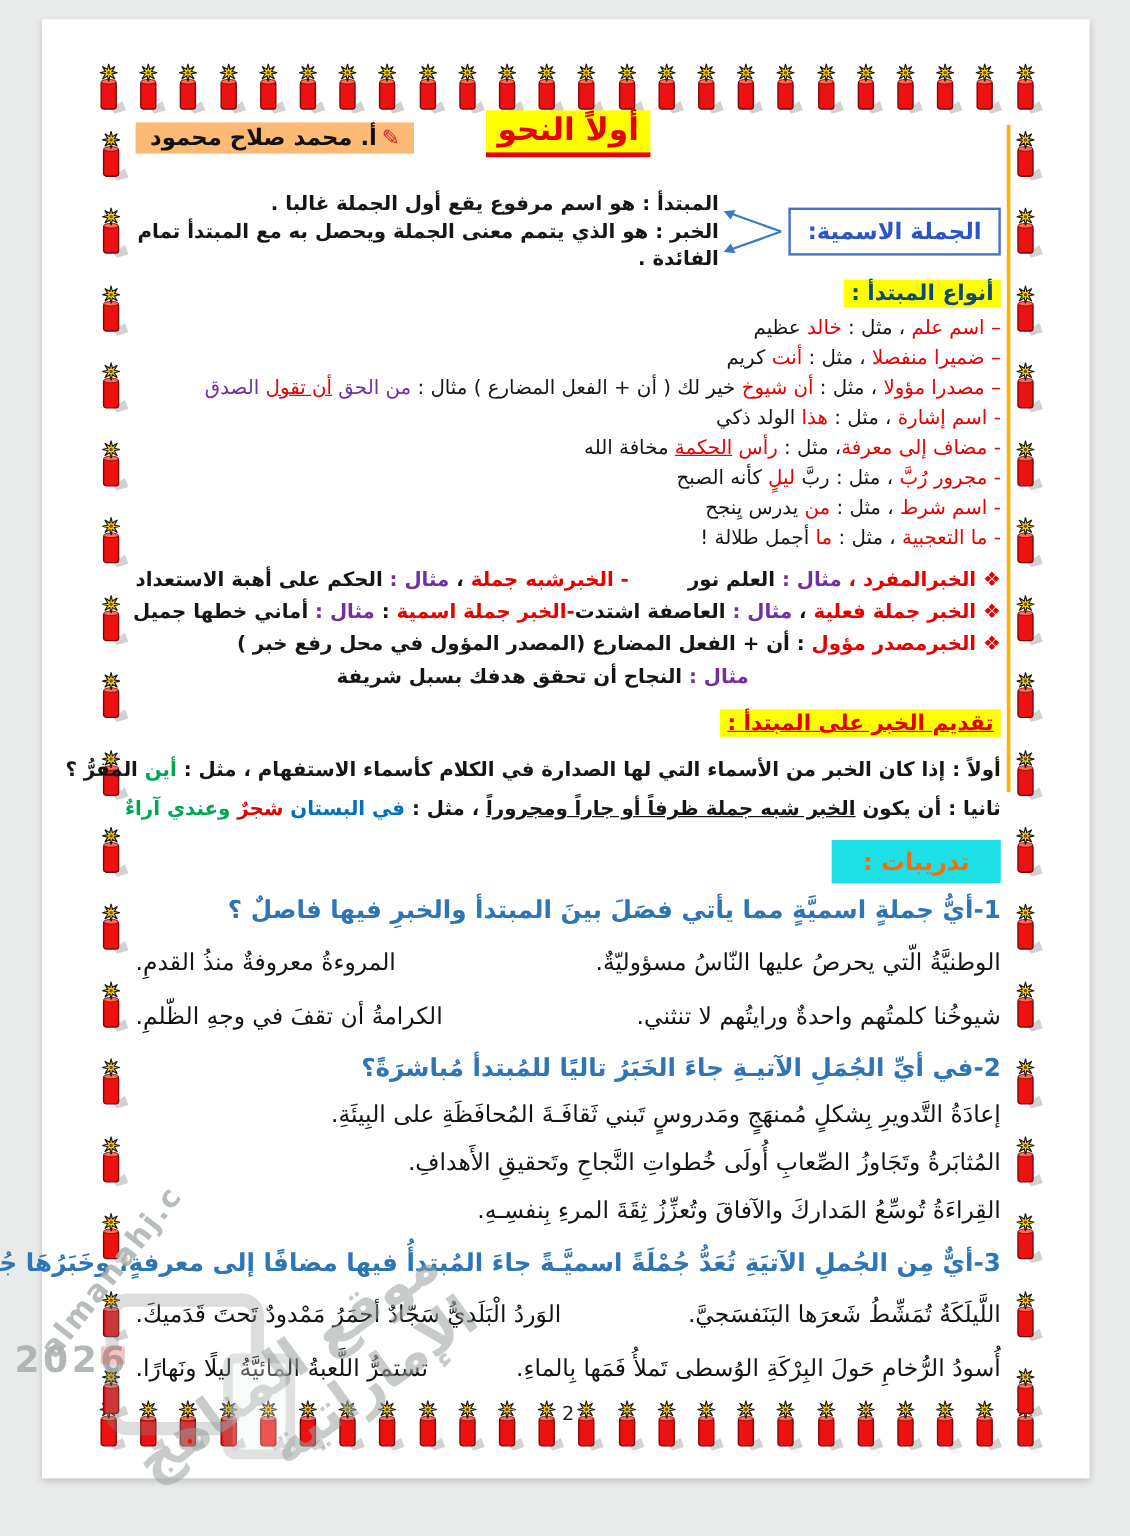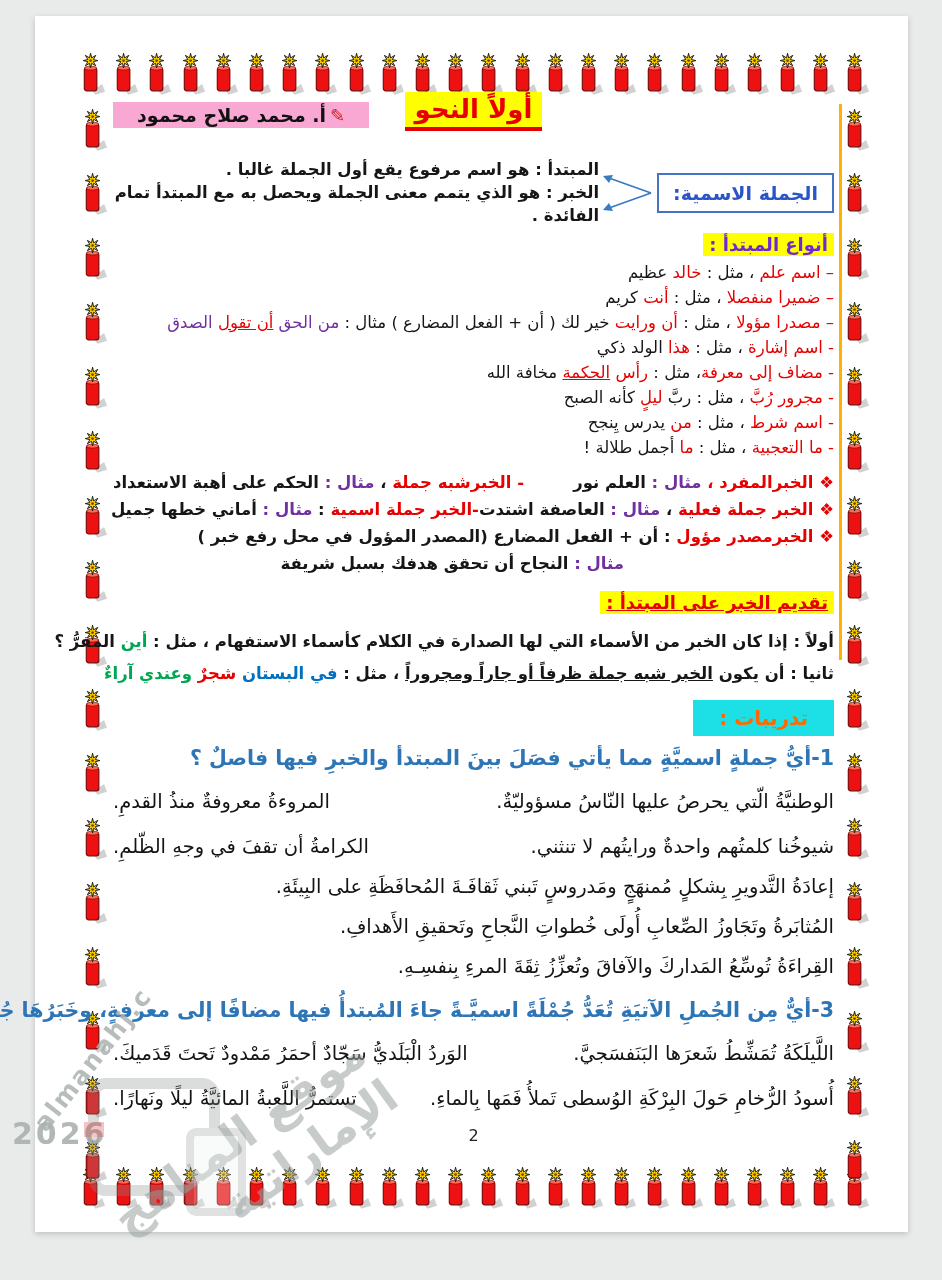--- a/index.html
+++ b/index.html
@@ -28,29 +28,29 @@
   .fc-left{left:46px;top:92px;bottom:50px;}
   .fc-right{right:38px;top:92px;bottom:50px;}
   .fc{width:27px;height:43px;}
   
   .content{position:absolute;left:78px;right:74px;top:76px;z-index:4;direction:rtl;text-align:right;color:#161616;}
   .vline{position:absolute;right:66px;top:88px;width:3px;height:556px;background:#ffb100;z-index:3;}
   .hdr{position:relative;height:58px;}
   .title{display:inline-block;background:#ffff00;color:#e60000;font-weight:bold;font-size:26px;
          padding:2px 10px 3px;border-bottom:4px solid #e60000;}
   .hdr-center{text-align:center;}
-  .teacher{position:absolute;left:0;top:10px;background:#f9a8d4;padding:2px 24px;font-size:19px;font-weight:bold;
+  .teacher{position:absolute;left:0;top:10px;background:#fdba74;padding:2px 12px;font-size:19px;font-weight:bold;
            color:#111;white-space:nowrap;}
   .pen{color:#cc2222;font-size:18px;margin-left:4px;}
   .introrow{display:flex;align-items:center;margin-top:8px;}
   .jbox{border:2px solid #4472c4;color:#2a55c8;font-weight:bold;font-size:19px;padding:7px 14px;white-space:nowrap;}
   .arrows{flex:0 0 58px;height:48px;}
   .defs{flex:1;font-size:16.5px;font-weight:bold;line-height:23px;}
   .hl-y{display:inline-block;background:#ffff00;font-weight:bold;font-size:18px;padding:1px 6px;}
-  .hl-blue-text{color:#6d28d9;}
+  .hl-blue-text{color:#0c4a6e;}
   .hl-red-text{color:#e60000;text-decoration:underline;}
   .mlist{margin-top:4px;font-size:16.5px;font-weight:normal;line-height:25px;}
   .mlist .ln{white-space:nowrap;}
   .kblock{margin-top:9px;font-size:16.5px;font-weight:bold;line-height:27px;}
   .tworow{display:flex;justify-content:space-between;align-items:baseline;white-space:nowrap;}
   .kline4{margin-right:210px;}
   .taq{margin-top:14px;}
   .tline{font-size:16.5px;font-weight:bold;line-height:24px;white-space:nowrap;}
   .tline1{margin-top:16px;}
   .tline2{margin-top:8px;}
@@ -689,21 +689,21 @@
           <div>الخبر : هو الذي يتمم معنى الجملة ويحصل به مع المبتدأ تمام الفائدة .</div>
         </div>
       </div>
 
       <div style="margin-top:6px;">
         <span class="hl-y hl-blue-text">أنواع المبتدأ :</span>
       </div>
       <div class="mlist">
         <div class="ln"><span class="sg-r">– اسم علم      </span><span class="sg-b">، مثل :   </span><span class="sg-r">خالد </span><span class="sg-b">عظيم</span></div>
         <div class="ln"><span class="sg-r">– ضميرا منفصلا  </span><span class="sg-b">، مثل :  </span><span class="sg-r">أنت </span><span class="sg-b">كريم</span></div>
-        <div class="ln"><span class="sg-r">– مصدرا مؤولا  </span><span class="sg-b">، مثل :   </span><span class="sg-r">أن ورايت </span><span class="sg-b">خير لك   ( أن + الفعل المضارع )   مثال : </span><span class="sg-p">من الحق </span><span class="sg-ru">أن تقول</span><span class="sg-p"> </span><span class="sg-p">الصدق</span></div>
+        <div class="ln"><span class="sg-r">– مصدرا مؤولا  </span><span class="sg-b">، مثل :   </span><span class="sg-r">أن شيوخ </span><span class="sg-b">خير لك   ( أن + الفعل المضارع )   مثال : </span><span class="sg-p">من الحق </span><span class="sg-ru">أن تقول</span><span class="sg-p"> </span><span class="sg-p">الصدق</span></div>
         <div class="ln"><span class="sg-r">- اسم إشارة    </span><span class="sg-b">،  مثل  :  </span><span class="sg-r">هذا </span><span class="sg-b">الولد ذكي</span></div>
         <div class="ln"><span class="sg-r">- مضاف إلى معرفة</span><span class="sg-b">، مثل :  </span><span class="sg-r">رأس </span><span class="sg-ru">الحكمة</span><span class="sg-b"> مخافة الله</span></div>
         <div class="ln"><span class="sg-r">- مجرور رُبَّ    </span><span class="sg-b">،  مثل : ربَّ </span><span class="sg-r">ليلٍ </span><span class="sg-b">كأنه الصبح</span></div>
         <div class="ln"><span class="sg-r">- اسم شرط     </span><span class="sg-b">، مثل   :  </span><span class="sg-r">من </span><span class="sg-b">يدرس يِنجح</span></div>
         <div class="ln"><span class="sg-r">- ما التعجبية   </span><span class="sg-b">، مثل   :   </span><span class="sg-r">ما </span><span class="sg-b">أجمل طلالة !</span></div>
       </div>
 
       <div class="kblock">
         <div class="tworow">
           <span><span class="sg-r">❖ </span><span class="sg-r">الخبرالمفرد ،      </span><span class="sg-p">مثال :  </span><span class="sg-b">العلم نور</span></span>
@@ -730,20 +730,21 @@
       <div class="q">1-أيُّ جملةٍ اسميَّةٍ مما يأتي فصَلَ بينَ المبتدأ والخبرِ فيها فاصلٌ ؟</div>
       <div class="ans ansrow">
         <span>الوطنيَّةُ الّتي يحرصُ عليها النّاسُ مسؤوليّةٌ.</span>
         <span>المروءةُ معروفةٌ منذُ القدمِ.</span>
       </div>
       <div class="ans ansrow">
         <span>شيوخُنا كلمتُهم واحدةٌ ورايتُهم لا تنثني.</span>
         <span>الكرامةُ أن تقفَ في وجهِ الظّلمِ.</span>
       </div>
 
+      <div class="q" style="margin-top:18px;">2-في أيِّ الجُمَلِ الآتيـةِ جاءَ الخَبَرُ تاليًا للمُبتدأ مُباشرَةً؟</div>
       <div class="q2lines">
         <div class="ans">إعادَةُ التَّدويرِ بِشكلٍ مُمنهَجٍ ومَدروسٍ تَبني ثَقافَـةَ المُحافَظَةِ على البِيئَةِ.</div>
         <div class="ans">المُثابَرةُ وتَجَاوزُ الصِّعابِ أُولَى خُطواتِ النَّجاحِ وتَحقيقِ الأَهدافِ.</div>
         <div class="ans">القِراءَةُ تُوسِّعُ المَداركَ والآفاقَ وتُعزِّزُ  ثِقَةَ المرءِ بِنفسِـهِ.</div>
       </div>
 
       <div class="q" style="margin-top:18px;">3-أيٌّ مِن الجُملِ الآتيَةِ تُعَدُّ جُمْلَةً اسميَّـةً جاءَ المُبتدأُ فيها مضافًا إلى معرفةٍ، وخَبَرُهَا جُمْلَـةً فِعليَّةً؟</div>
       <div class="ans ansrow">
         <span>اللَّيلَكَةُ تُمَشِّطُ شَعرَها البَنَفسَجيَّ.</span>
         <span>الوَردُ الْبَلَديُّ سَجّادٌ أحمَرُ مَمْدودٌ تَحتَ قَدَميكَ.</span>

